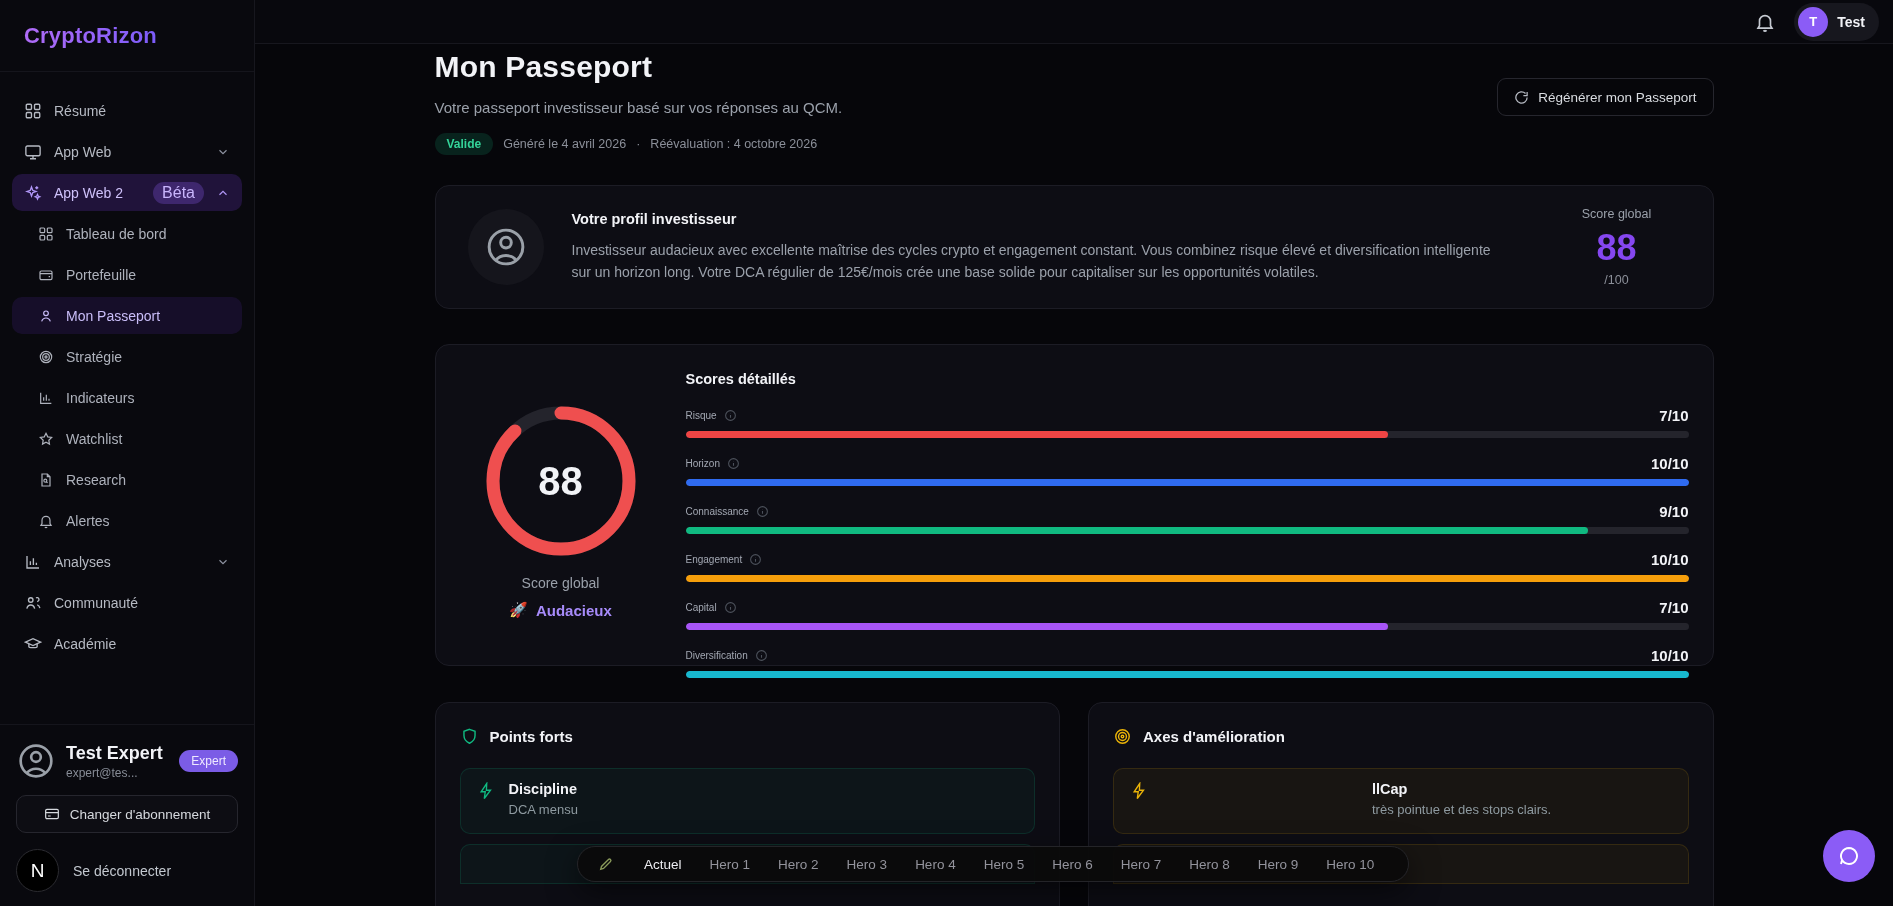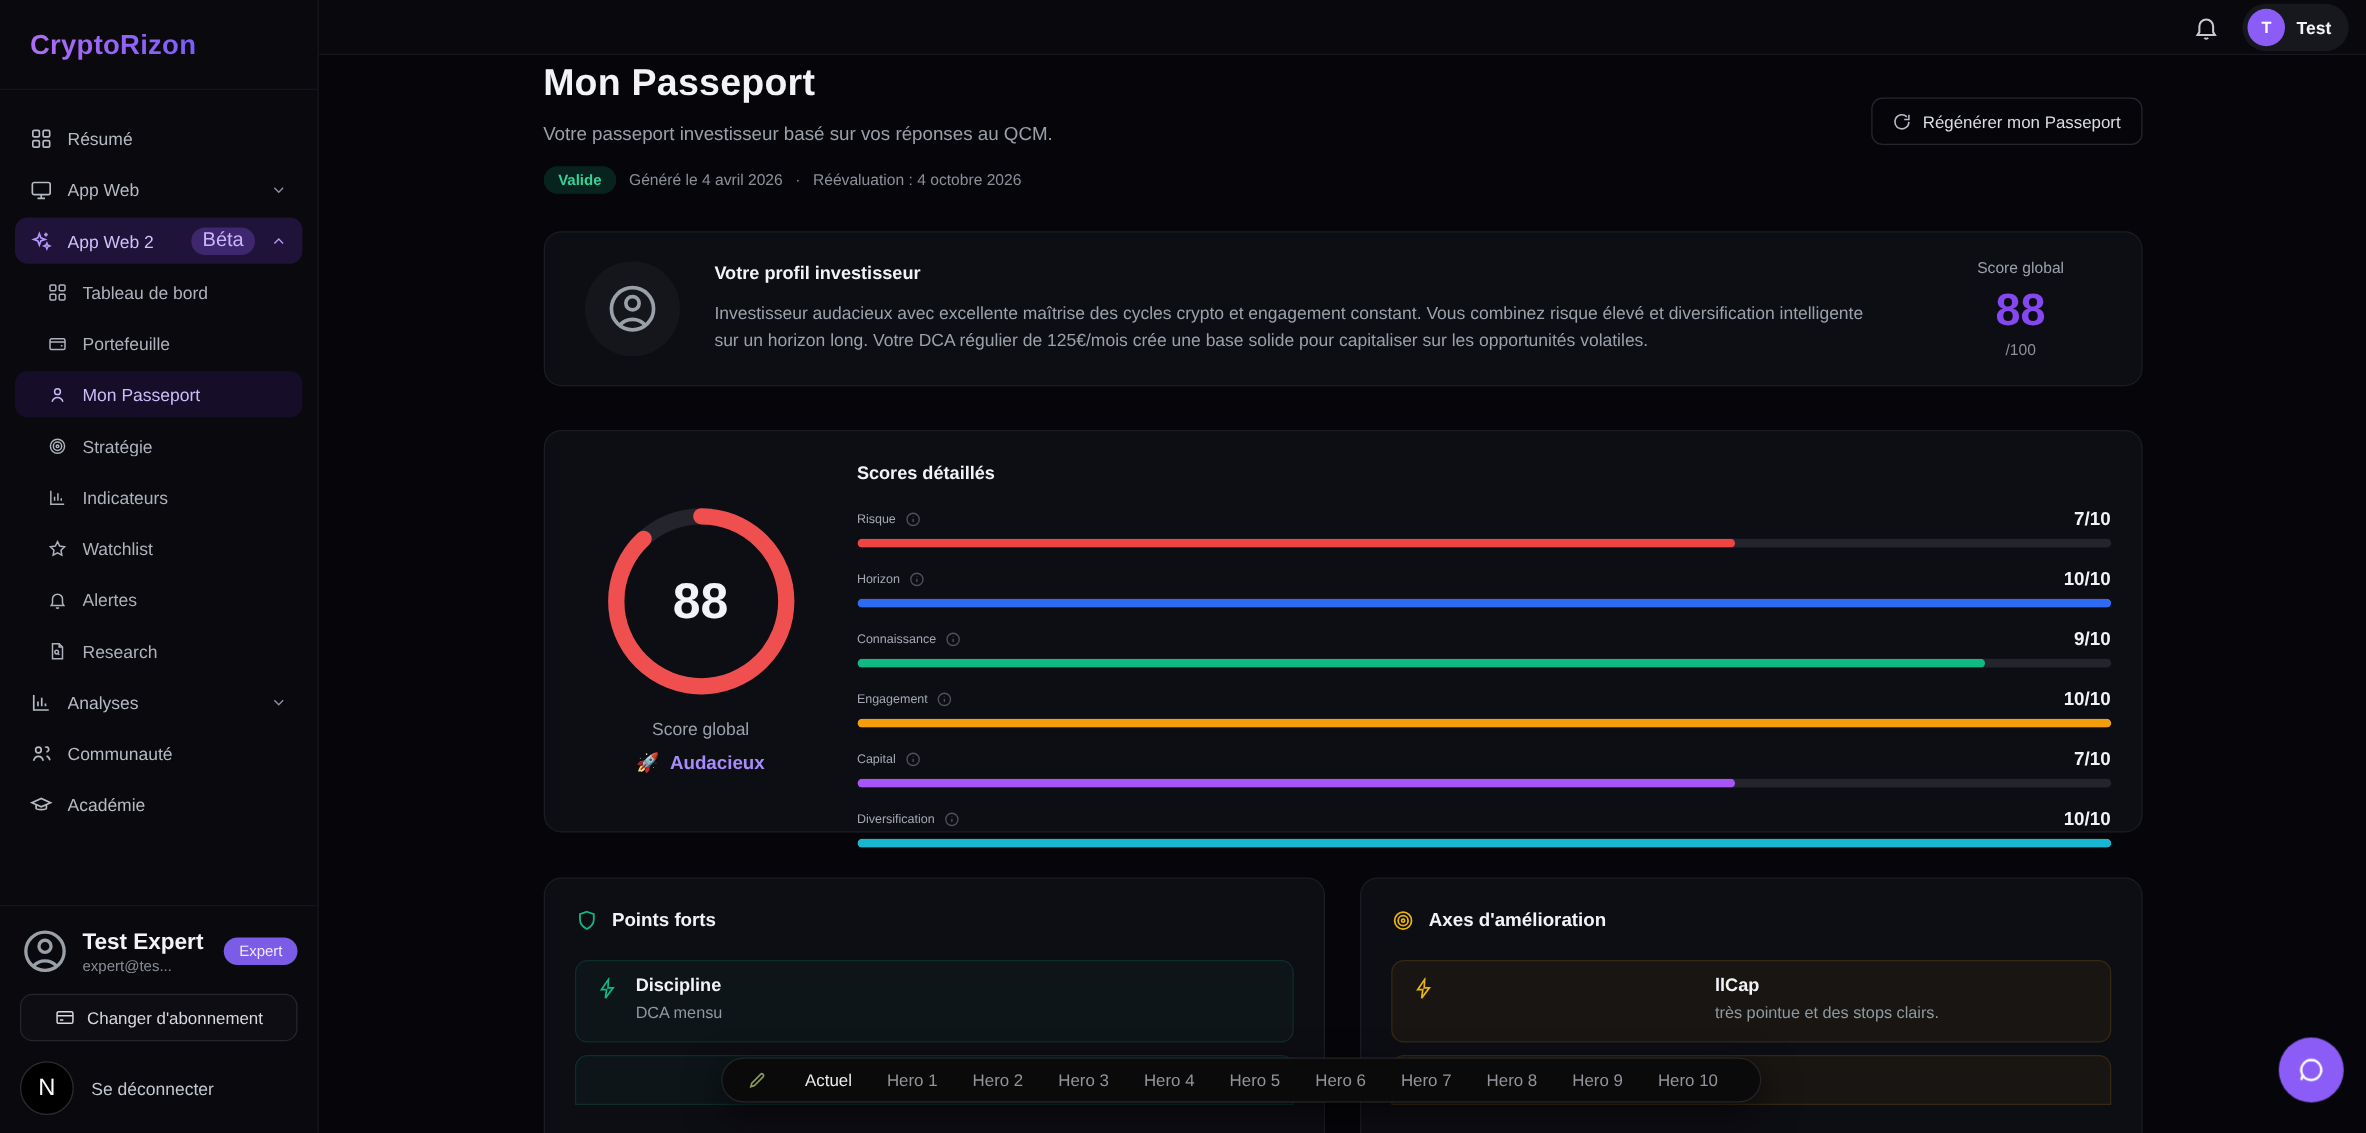--- a/index.html
+++ b/index.html
@@ -198,32 +198,32 @@
       <span class="lbl">Indicateurs</span>
     </div>
     <div class="nav-item child">
       <svg viewBox="0 0 24 24" fill="none" stroke="currentColor" stroke-width="1.8">
           <path d="M12 3.5l2.6 5.3 5.9.9-4.3 4.1 1 5.9-5.2-2.8-5.2 2.8 1-5.9L3.5 9.7l5.9-.9z"></path>
         </svg>
       <span class="lbl">Watchlist</span>
     </div>
     <div class="nav-item child">
       <svg viewBox="0 0 24 24" fill="none" stroke="currentColor" stroke-width="1.8">
-          <path d="M6 16v-5a6 6 0 0 1 12 0v5l1.6 2.6H4.4zM10.4 21a1.9 1.9 0 0 0 3.2 0"></path>
-        </svg>
-      <span class="lbl">Alertes</span>
-    </div>
-    <div class="nav-item child">
-      <svg viewBox="0 0 24 24" fill="none" stroke="currentColor" stroke-width="1.8">
           <path d="M6 3h8l4 4v14H6z"></path>
           <path d="M14 3v4h4"></path>
           <circle cx="11" cy="13" r="2.2"></circle>
           <path d="M12.6 14.6l1.7 1.7"></path>
         </svg>
       <span class="lbl">Research</span>
+    </div>
+    <div class="nav-item child">
+      <svg viewBox="0 0 24 24" fill="none" stroke="currentColor" stroke-width="1.8">
+          <path d="M6 16v-5a6 6 0 0 1 12 0v5l1.6 2.6H4.4zM10.4 21a1.9 1.9 0 0 0 3.2 0"></path>
+        </svg>
+      <span class="lbl">Alertes</span>
     </div>
     <div class="nav-item">
       <svg viewBox="0 0 24 24" fill="none" stroke="currentColor" stroke-width="1.8">
           <path d="M4 4v16h16M8.5 16v-5M12.5 16V7M16.5 16v-3"></path>
         </svg>
       <span class="lbl">Analyses</span>
       <svg class="chev" viewBox="0 0 24 24" fill="none" stroke="currentColor" stroke-width="2">
           <path d="M6 9l6 6 6-6"></path>
         </svg>
     </div>

